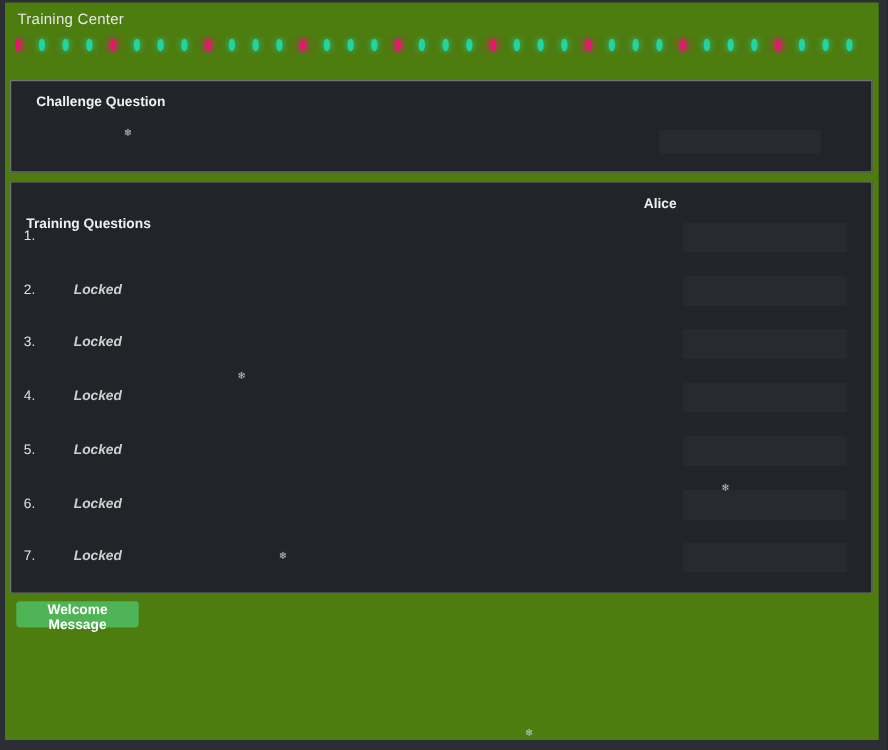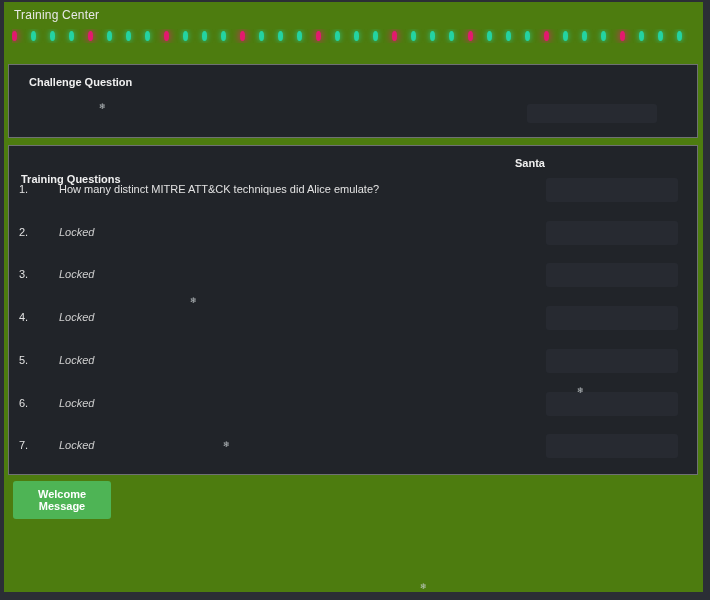--- a/index.html
+++ b/index.html
@@ -56,26 +56,26 @@
   #training-rows { position: absolute; left: 0; top: 0; right: 0; bottom: 0; }
   .q-row { position: absolute; left: 0; right: 0; height: 43px; }
   .q-number {
     position: absolute; left: 10px; top: 5px;
     font-size: 11px; color: #e2e2e2;
   }
   .q-text {
     position: absolute; left: 50px; top: 5px;
     font-size: 11px; color: #e2e2e2;
   }
-  .q-text.locked { font-style: italic; color: #cfcfcf; }
+  .q-text.locked { font-style: italic; color: #cfcfcf; font-weight: bold; }
   .status-input { left: 537px; top: 0px; width: 132px; height: 24px; }
   
   #welcome-button {
     position: absolute; left: 9px; top: 479px;
-    width: 98px; height: 38px;
+    width: 98px; height: 21px;
     background: #4eb455; border: none; border-radius: 3px;
     color: #ffffff; font-size: 11px; font-weight: bold;
     font-family: "Liberation Sans", "DejaVu Sans", sans-serif;
     cursor: pointer;
   }
   
   .snowflake {
     position: absolute; font-size: 8px; color: #ccd2d4; opacity: .9;
     pointer-events: none;
   }
@@ -126,25 +126,24 @@
       <span class="light teal"></span>
     </div>
 
   <div class="panel" id="challenge-panel">
     <div class="panel-heading" id="challenge-heading">Challenge Question</div>
     <input class="text-input" id="challenge-input" type="text" placeholder="" style="">
   </div>
 
   <div class="panel" id="training-panel">
     <div class="panel-heading" id="training-heading">Training Questions</div>
-    <div class="panel-heading" id="status-heading">Santa</div>
+    <div class="panel-heading" id="status-heading">Alice</div>
     <div id="training-rows">
         <div class="q-row" style="top: 32px;">
           <span class="q-number">1.</span>
-          <span class="q-text">How many distinct MITRE ATT&amp;CK techniques did Alice emulate?</span>
           <input type="text" class="text-input status-input" style="">
         </div>
         <div class="q-row" style="top: 74.7px;">
           <span class="q-number">2.</span>
           <span class="q-text locked">Locked</span>
           <input type="text" class="text-input status-input" style="">
         </div>
         <div class="q-row" style="top: 117.4px;">
           <span class="q-number">3.</span>
           <span class="q-text locked">Locked</span>

